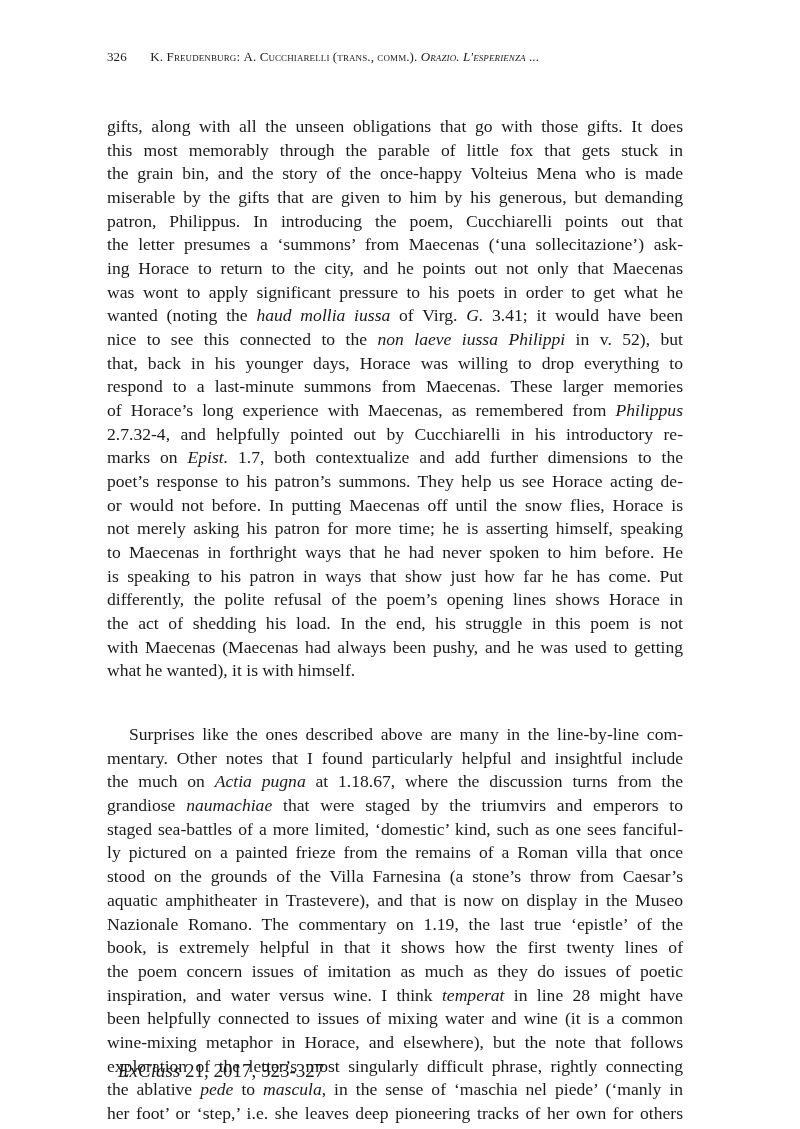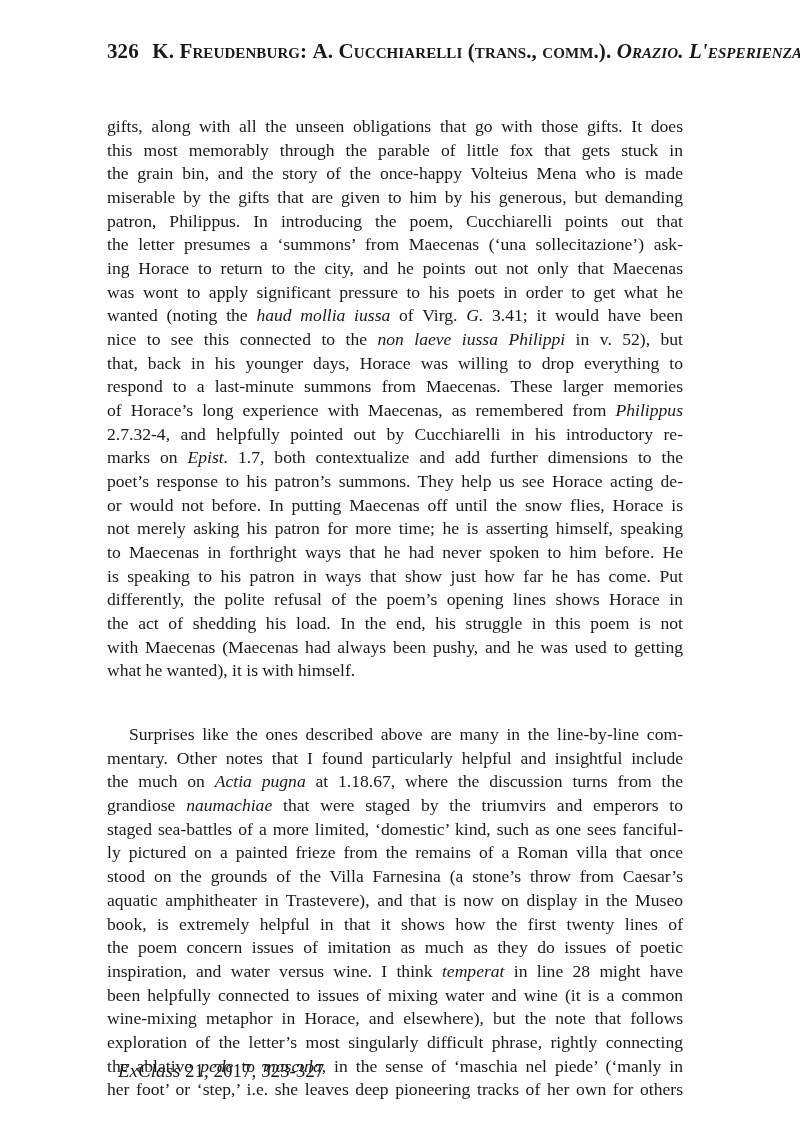--- a/index.html
+++ b/index.html
@@ -1,19 +1,19 @@
 <!DOCTYPE html>
 <html><head>
 <meta charset="utf-8">
 <style>
   html, body { margin: 0; padding: 0; background: #ffffff; }
   body { width: 800px; height: 1129px; position: relative; overflow: hidden;
          font-family: "Liberation Serif", "DejaVu Serif", serif; color: #1a1a1a; }
-  .running-head { position: absolute; left: 107px; top: 39px; width: 580px;
-         font-size: 21px; white-space: nowrap; letter-spacing: 0.1px; font-weight: bold; }
+  .running-head { position: absolute; left: 107px; top: 49px; width: 580px;
+         font-size: 13px; white-space: nowrap; letter-spacing: 0.1px; }
   .running-head .pnum { display: inline-block; width: 40px; }
   .sc { font-variant: small-caps; }
   .it { font-style: italic; }
   .body-text { position: absolute; left: 107px; top: 115px; width: 576px;
          font-size: 17.6px; line-height: 23.68px; }
   .body-text .line { display: block; text-align: justify; text-align-last: justify;
          white-space: nowrap; height: 23.68px; overflow: visible; }
   .body-text .line.last { text-align-last: left; }
   .body-text .line.indent { padding-left: 22px; margin-top: 40px; }
   .footer { position: absolute; left: 118px; top: 1060px; font-size: 19px; white-space: nowrap; }
@@ -58,20 +58,21 @@
     </div>
     <div>
       <span class="line indent"><span>Surprises like the ones described above are many in the line-by-line com-</span></span>
       <span class="line"><span>mentary.  Other notes that I found particularly helpful and insightful include</span></span>
       <span class="line"><span>the much on </span><span class="it">Actia pugna</span><span> at 1.18.67, where the discussion turns from the</span></span>
       <span class="line"><span>grandiose </span><span class="it">naumachiae</span><span> that were staged by the triumvirs and emperors to</span></span>
       <span class="line"><span>staged sea-battles of a more limited, ‘domestic’ kind, such as one sees fanciful-</span></span>
       <span class="line"><span>ly pictured on a painted frieze from the remains of a Roman villa that once</span></span>
       <span class="line"><span>stood on the grounds of the Villa Farnesina (a stone’s throw from Caesar’s</span></span>
       <span class="line"><span>aquatic amphitheater in Trastevere), and that is now on display in the Museo</span></span>
+      <span class="line"><span>Nazionale Romano.  The commentary on 1.19, the last true ‘epistle’ of the</span></span>
       <span class="line"><span>book, is extremely helpful in that it shows how the first twenty lines of</span></span>
       <span class="line"><span>the poem concern issues of imitation as much as they do issues of poetic</span></span>
       <span class="line"><span>inspiration, and water versus wine.  I think </span><span class="it">temperat</span><span> in line 28 might have</span></span>
       <span class="line"><span>been helpfully connected to issues of mixing water and wine (it is a common</span></span>
       <span class="line"><span>wine-mixing metaphor in Horace, and elsewhere), but the note that follows</span></span>
       <span class="line"><span>exploration of the letter’s most singularly difficult phrase, rightly connecting</span></span>
       <span class="line"><span>the ablative </span><span class="it">pede</span><span> to </span><span class="it">mascula</span><span>, in the sense of ‘maschia nel piede’ (‘manly in</span></span>
       <span class="line"><span>her foot’ or ‘step,’ i.e. she leaves deep pioneering tracks of her own for others</span></span>
     </div>
   </div>

